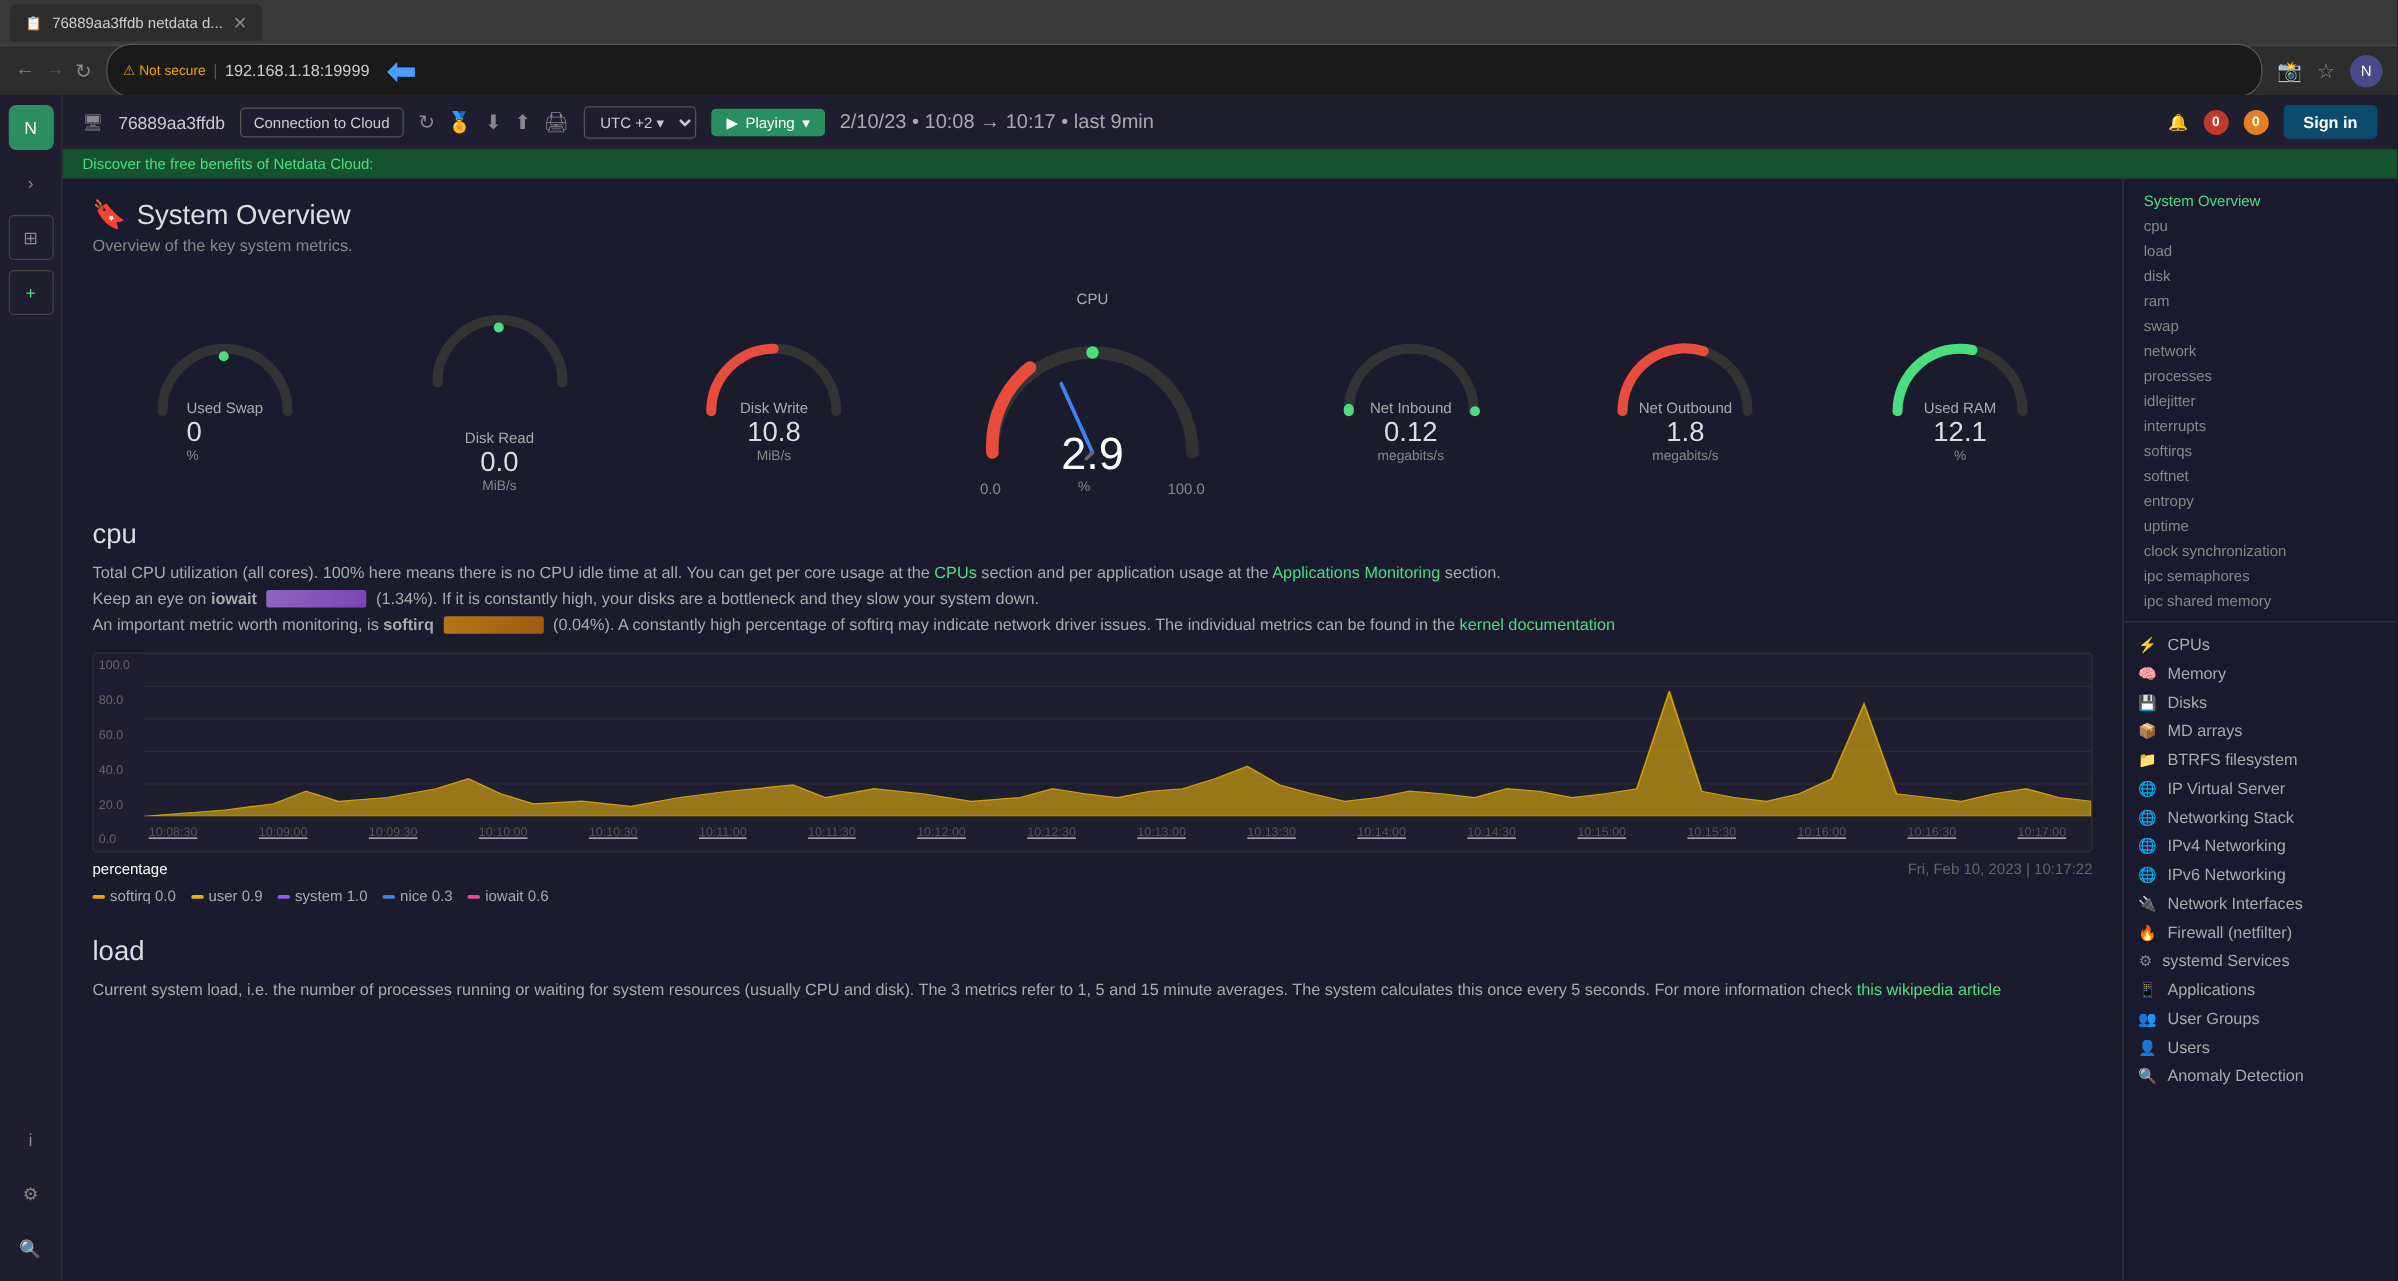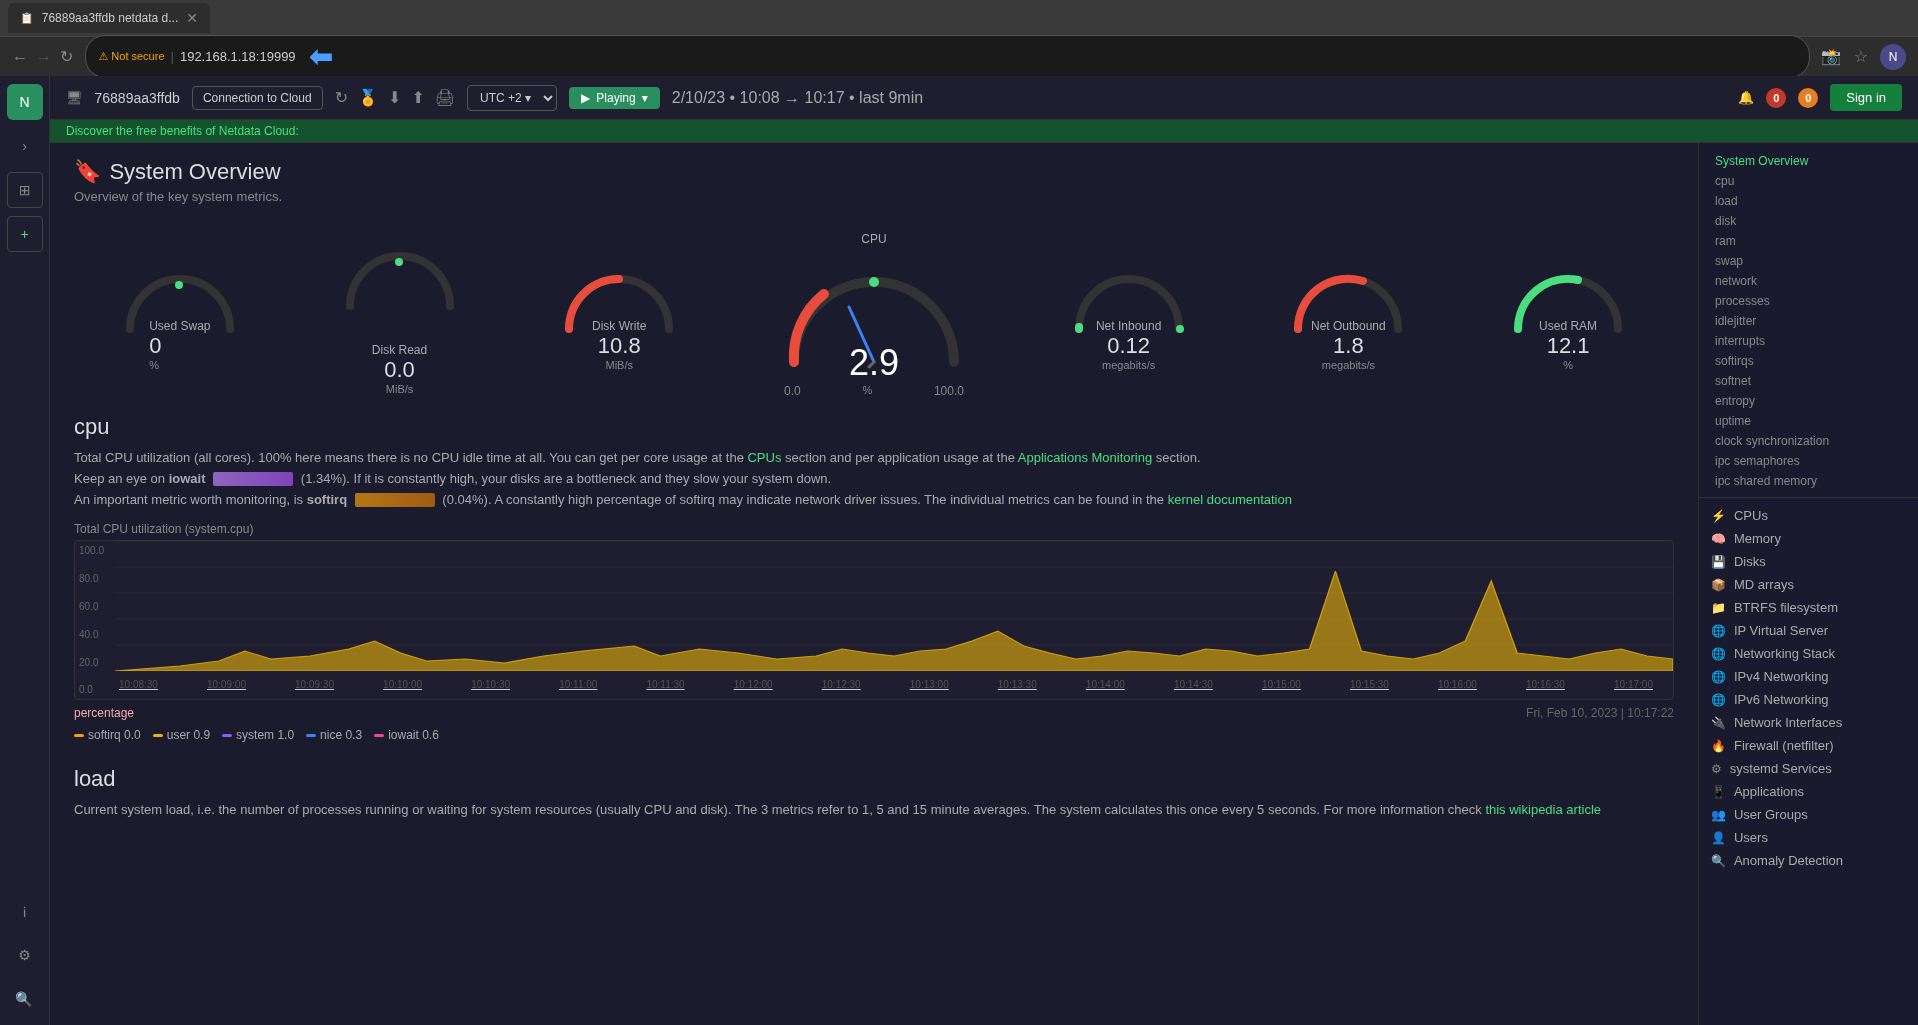--- a/index.html
+++ b/index.html
@@ -34,21 +34,21 @@
     .node-name-icon { color: #888; }
     .connection-btn { background: transparent; border: 1px solid #555; border-radius: 4px; color: #ccc; padding: 4px 10px; font-size: 12px; cursor: pointer; }
     .top-bar-icons { display: flex; gap: 10px; color: #888; align-items: center; font-size: 16px; }
     .timezone-select { background: transparent; border: 1px solid #555; border-radius: 4px; color: #ccc; padding: 4px 8px; font-size: 12px; cursor: pointer; }
     .play-btn { background: #2a8f5f; border-radius: 4px; padding: 4px 12px; color: #fff; font-size: 12px; display: flex; align-items: center; gap: 6px; cursor: pointer; border: none; }
     .time-info { color: #aaa; font-size: 16px; }
     .top-bar-right { margin-left: auto; display: flex; align-items: center; gap: 12px; }
     .notification-badge { width: 20px; height: 20px; border-radius: 50%; display: flex; align-items: center; justify-content: center; font-size: 11px; font-weight: bold; }
     .badge-red { background: #c0392b; color: #fff; }
     .badge-orange { background: #e67e22; color: #fff; }
-    .sign-in-btn { background: #15803d; border: none; border-radius: 4px; color: #fff; padding: 6px 16px; font-size: 13px; font-weight: 400; cursor: pointer; }
+    .sign-in-btn { background: #0c4a6e; border: none; border-radius: 4px; color: #fff; padding: 6px 16px; font-size: 13px; font-weight: 700; cursor: pointer; }
 
     
     .nav-tabs { background: #1a1a2e; border-bottom: 1px solid #333; height: 38px; display: flex; align-items: center; padding: 0 16px; gap: 4px; }
     .discover-bar { background: #14532d; color: #4ade80; font-size: 12px; padding: 4px 16px; border-bottom: 1px solid #333; }
     .nav-tab { padding: 6px 12px; color: #aaa; font-size: 13px; cursor: pointer; display: flex; align-items: center; gap: 6px; border-radius: 4px; text-decoration: none; }
 
     
     .content-area { display: flex; flex: 1; overflow: hidden; }
     .main-panel { flex: 1; overflow-y: auto; padding: 16px 24px; background: #1b1b2e; }
     .right-sidebar { width: 220px; background: #1a1a2e; border-left: 1px solid #333; overflow-y: auto; padding: 8px 0; flex-shrink: 0; }
@@ -69,21 +69,21 @@
     .inline-sparkline2 { display: inline-block; width: 80px; height: 14px; background: linear-gradient(90deg, #f59e0b 0%, #d97706 100%); border-radius: 2px; vertical-align: middle; margin: 0 4px; opacity: 0.7; }
 
     
     .chart-label { font-size: 12px; color: #888; margin-bottom: 4px; }
     .chart-area { background: #1e1e30; border: 1px solid #333; border-radius: 4px; position: relative; height: 160px; overflow: hidden; }
     .chart-y-axis { position: absolute; left: 0; top: 0; bottom: 0; width: 40px; display: flex; flex-direction: column; justify-content: space-between; padding: 4px 4px; }
     .y-label { font-size: 10px; color: #666; }
     .chart-time-axis { position: absolute; left: 40px; right: 16px; bottom: 0; height: 30px; display: flex; justify-content: space-between; align-items: center; padding: 0 4px; text-decoration: underline; }
     .time-label { font-size: 10px; color: #555; }
     .chart-footer { display: flex; justify-content: space-between; align-items: center; margin-top: 6px; }
-    .chart-unit { font-size: 12px; color: #fca5a5; }
+    .chart-unit { font-size: 12px; color: #ffffff; }
     .chart-timestamp { font-size: 12px; color: #666; }
     .chart-legend { display: flex; gap: 12px; margin-top: 8px; flex-wrap: wrap; }
     .legend-item { display: flex; align-items: center; gap: 4px; font-size: 12px; color: #aaa; }
     .legend-dot { width: 10px; height: 3px; border-radius: 2px; }
     .legend-orange { background: #f59e0b; }
     .legend-yellow { background: #eab308; }
     .legend-purple { background: #8b5cf6; }
     .legend-blue { background: #3b82f6; }
     .legend-pink { background: #ec4899; }
 
@@ -304,21 +304,20 @@
               <strong>iowait</strong>
               <span class="inline-sparkline"></span>
               <span>(</span><span>1.34%</span><span>). If it is constantly high, your disks are a bottleneck and they slow your system down.</span><br>
               <span>An important metric worth monitoring, is</span>
               <strong>softirq</strong>
               <span class="inline-sparkline2"></span>
               <span>(</span><span>0.04%</span><span>). A constantly high percentage of softirq may indicate network driver issues. The individual metrics can be found in the</span>
               <a href="#" style="color:#4ade80;">kernel documentation</a>
             </div>
 
-            <div class="chart-label">Total CPU utilization (system.cpu)</div>
             <div class="chart-area">
               <div class="chart-y-axis">
                 <span class="y-label">100.0</span>
                 <span class="y-label">80.0</span>
                 <span class="y-label">60.0</span>
                 <span class="y-label">40.0</span>
                 <span class="y-label">20.0</span>
                 <span class="y-label">0.0</span>
               </div>
 

